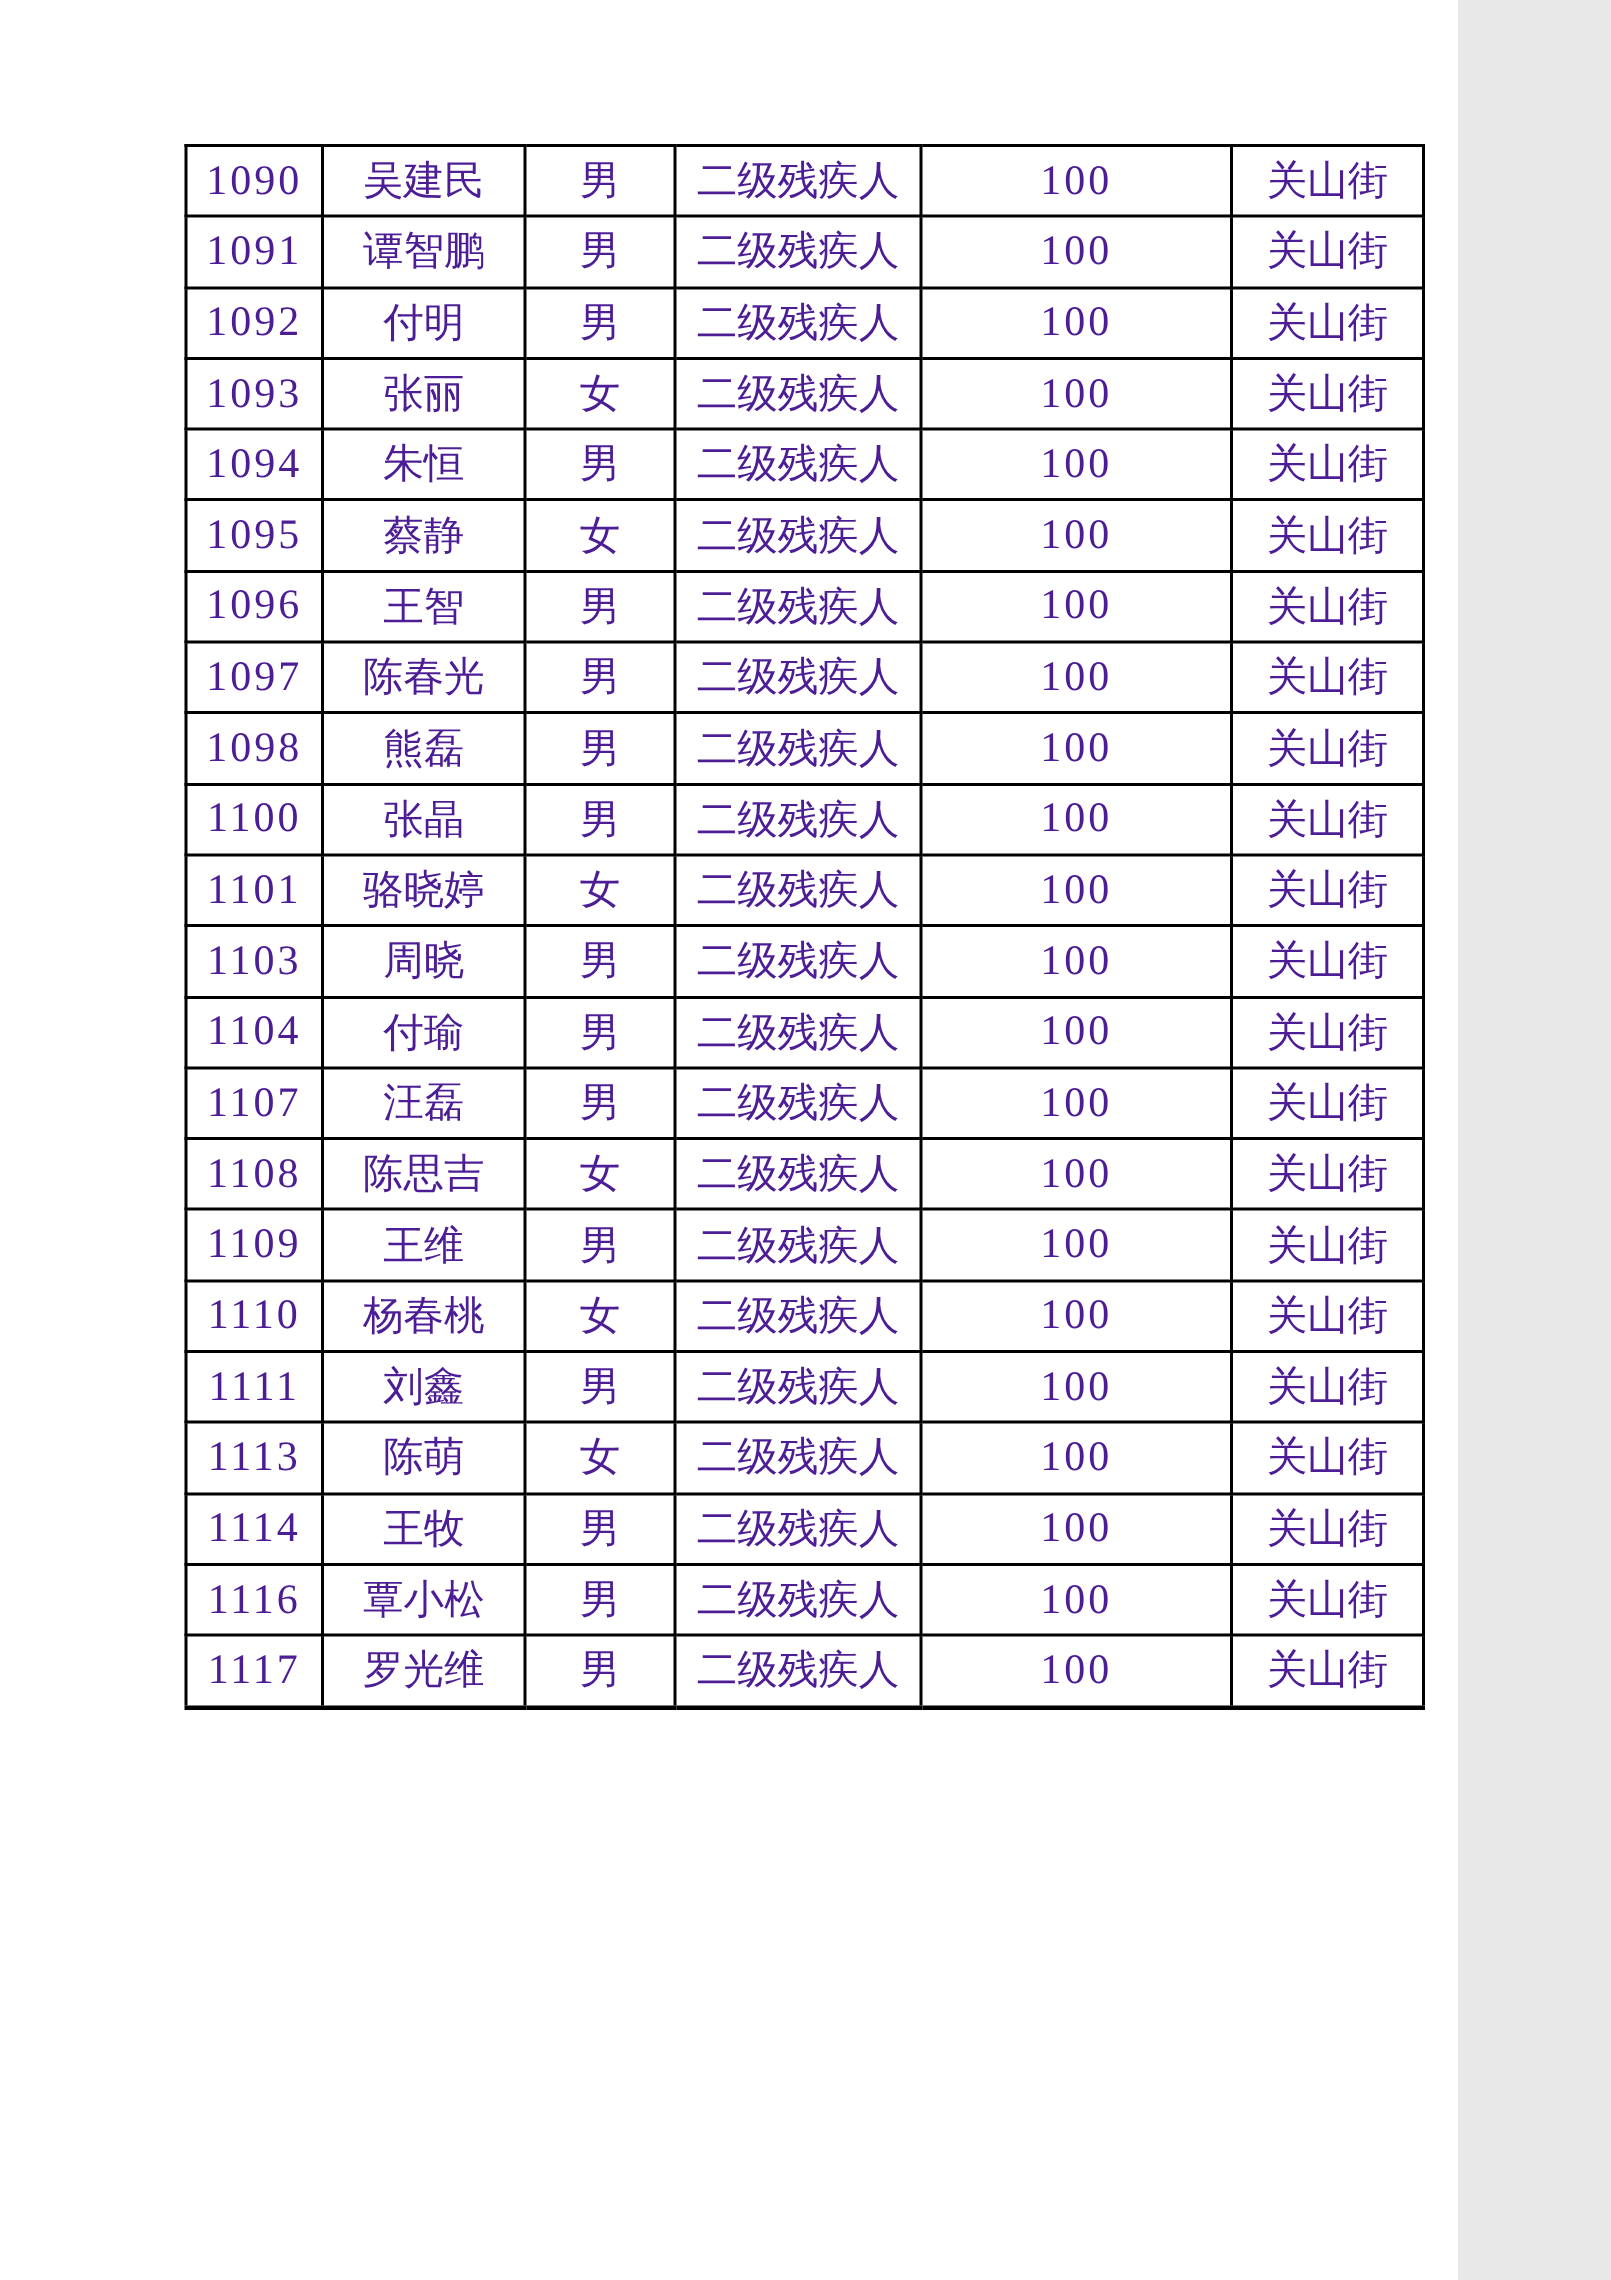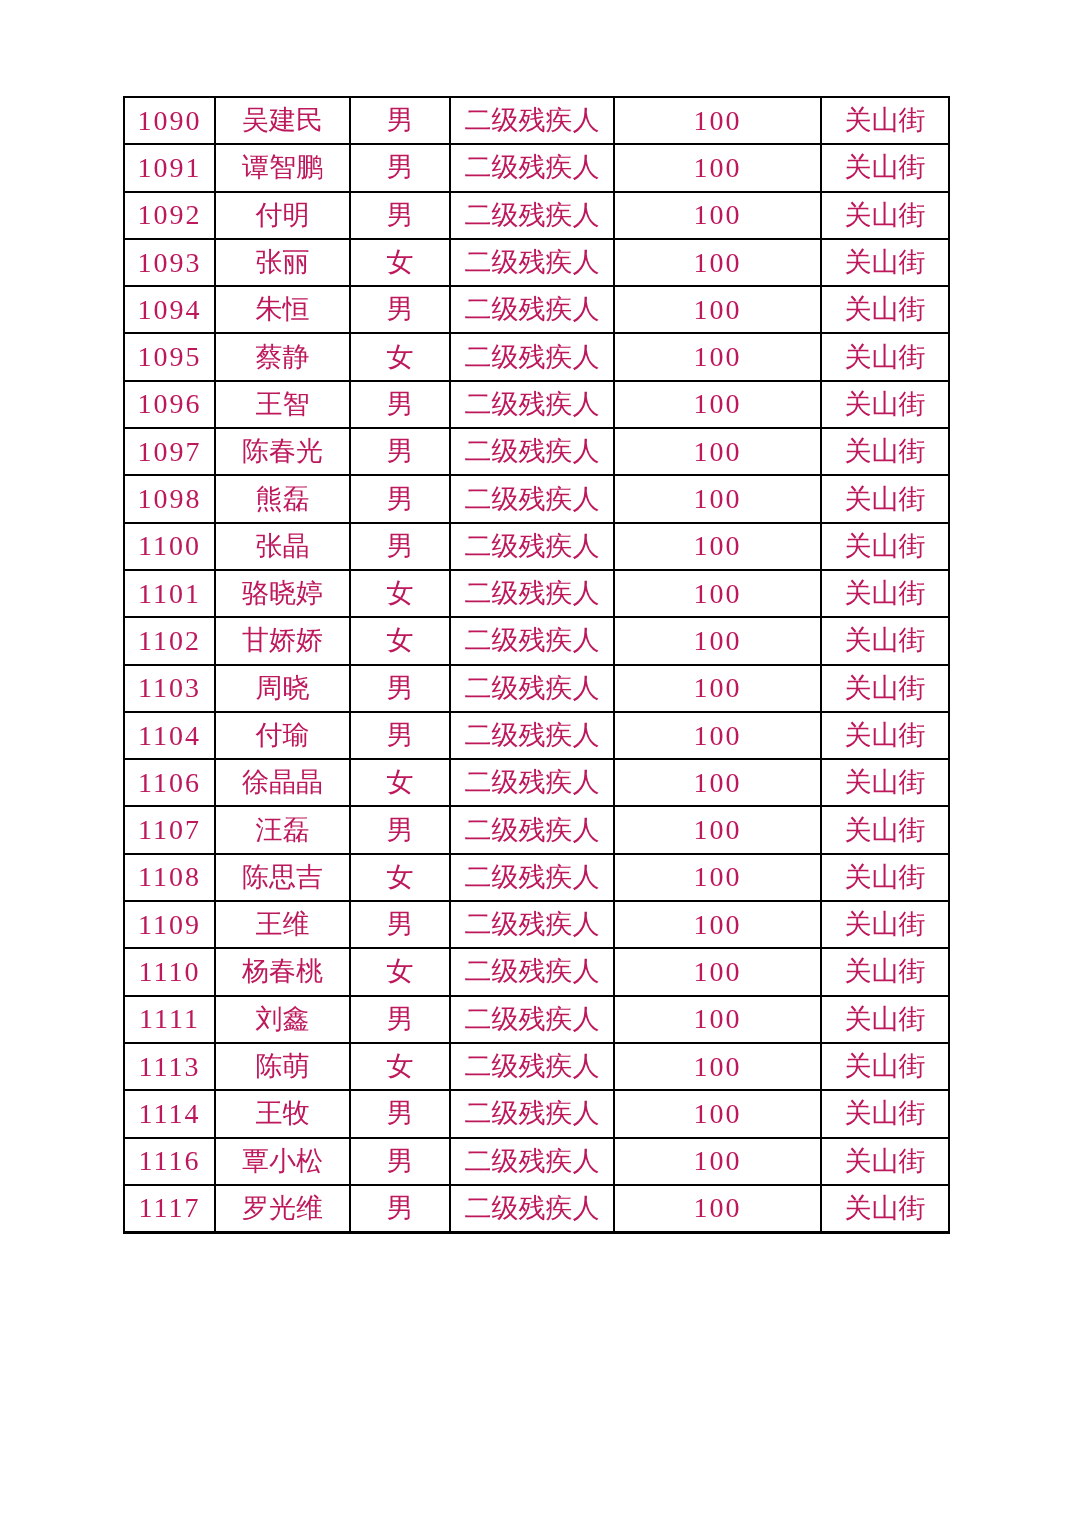--- a/index.html
+++ b/index.html
@@ -2,25 +2,25 @@
 <html><head>
 <meta charset="utf-8">
 <style>
   html, body {
     margin: 0;
     padding: 0;
     background: #e8e8e8;
   }
   .page {
     position: relative;
-    width: 1074px;
+    width: 972px;
     height: 1520px;
     background: #ffffff;
     font-family: "Liberation Serif", "DejaVu Serif", serif;
-    color: #be185d;
+    color: #4c1d95;
     overflow: hidden;
   }
   table.roster {
     position: absolute;
     left: 123px;
     top: 96px;
     width: 825px;
     border-collapse: collapse;
     table-layout: fixed;
   }
@@ -157,56 +157,40 @@
 
   <tr>
     <td class="num">1101</td>
     <td>骆晓婷</td>
     <td>女</td>
     <td>二级残疾人</td>
     <td class="num">100</td>
     <td>关山街</td>
   </tr>
 
-  <tr>
-    <td class="num">1102</td>
-    <td>甘娇娇</td>
-    <td>女</td>
-    <td>二级残疾人</td>
-    <td class="num">100</td>
-    <td>关山街</td>
-  </tr>
 
   <tr>
     <td class="num">1103</td>
     <td>周晓</td>
     <td>男</td>
     <td>二级残疾人</td>
     <td class="num">100</td>
     <td>关山街</td>
   </tr>
 
   <tr>
     <td class="num">1104</td>
     <td>付瑜</td>
     <td>男</td>
     <td>二级残疾人</td>
     <td class="num">100</td>
     <td>关山街</td>
   </tr>
 
 
-  <tr>
-    <td class="num">1106</td>
-    <td>徐晶晶</td>
-    <td>女</td>
-    <td>二级残疾人</td>
-    <td class="num">100</td>
-    <td>关山街</td>
-  </tr>
 
   <tr>
     <td class="num">1107</td>
     <td>汪磊</td>
     <td>男</td>
     <td>二级残疾人</td>
     <td class="num">100</td>
     <td>关山街</td>
   </tr>
 

